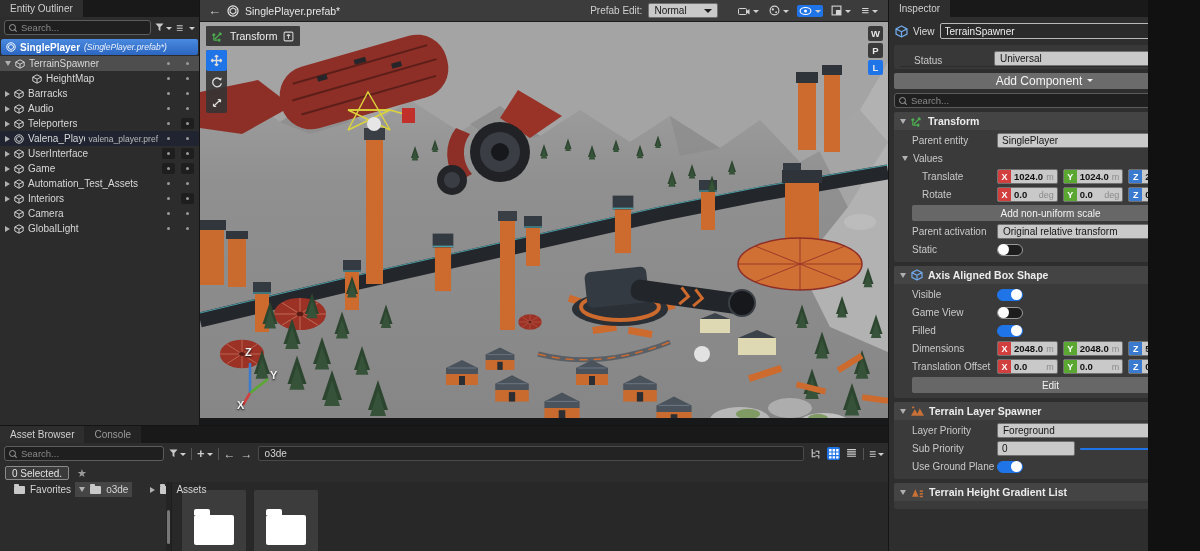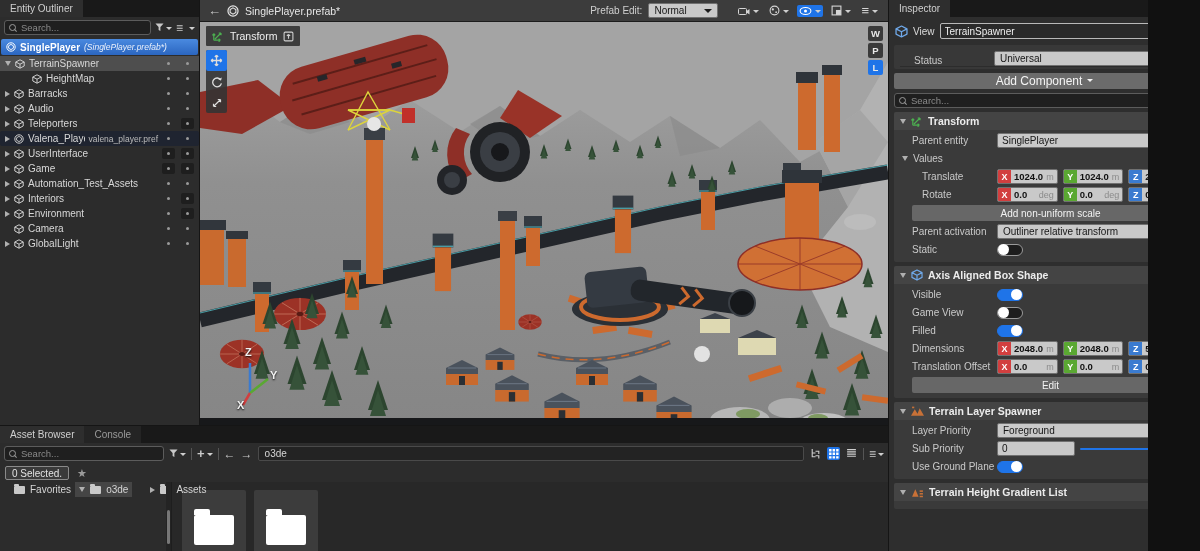--- a/index.html
+++ b/index.html
@@ -364,35 +364,20 @@
             <i class="dot"></i>
           </span>
         </span>
     </div>
     <div class="orow">
       <span class="car right"></span>
       <svg class="oicon">
           <use href="#sym-cube"></use>
         </svg>
       <span class="olabel">Interiors</span>
-      <span class="dots">
-          <span class="dotwrap">
-            <i class="dot"></i>
-          </span>
-          <span class="dotwrap on">
-            <i class="dot"></i>
-          </span>
-        </span>
-    </div>
-    <div class="orow">
-      <span class="car right"></span>
-      <svg class="oicon">
-          <use href="#sym-cube"></use>
-        </svg>
-      <span class="olabel">Environment</span>
       <span class="dots">
           <span class="dotwrap">
             <i class="dot"></i>
           </span>
           <span class="dotwrap on">
             <i class="dot"></i>
           </span>
         </span>
     </div>
     <div class="orow">
@@ -833,21 +818,21 @@
                 </span>
             </span>
           </div>
           <div class="gbtn" style="margin-left:12px;">
               <span>Add non-uniform scale</span>
             </div>
           <div class="irow">
             <span class="ilabel">Parent activation</span>
             <span class="ival">
                 <span class="dd" style="flex:1;">
-                  <span>Outliner relative transform</span>
+                  <span>Original relative transform</span>
                 </span>
               </span>
           </div>
           <div class="irow">
             <span class="ilabel">Static</span>
             <span class="ival">
                 <span class="toggle">
                   <i></i>
                 </span>
               </span>

